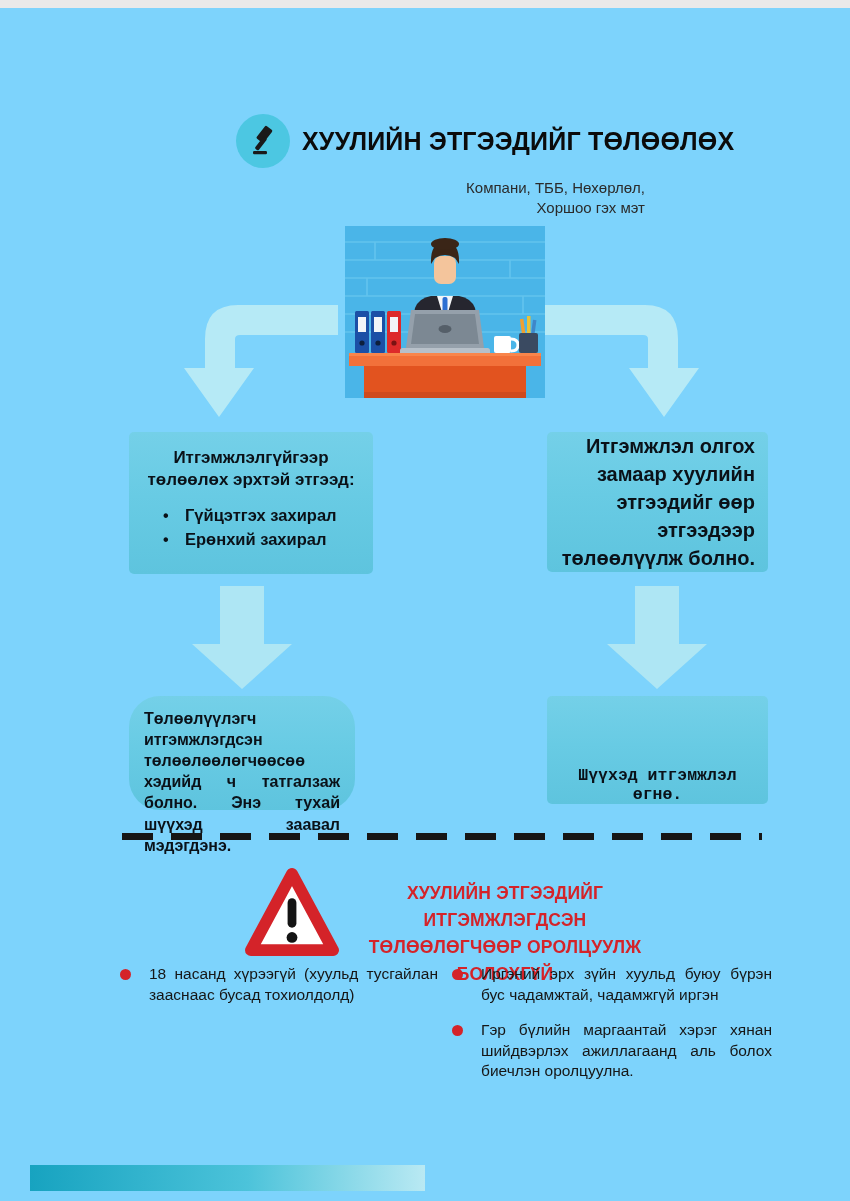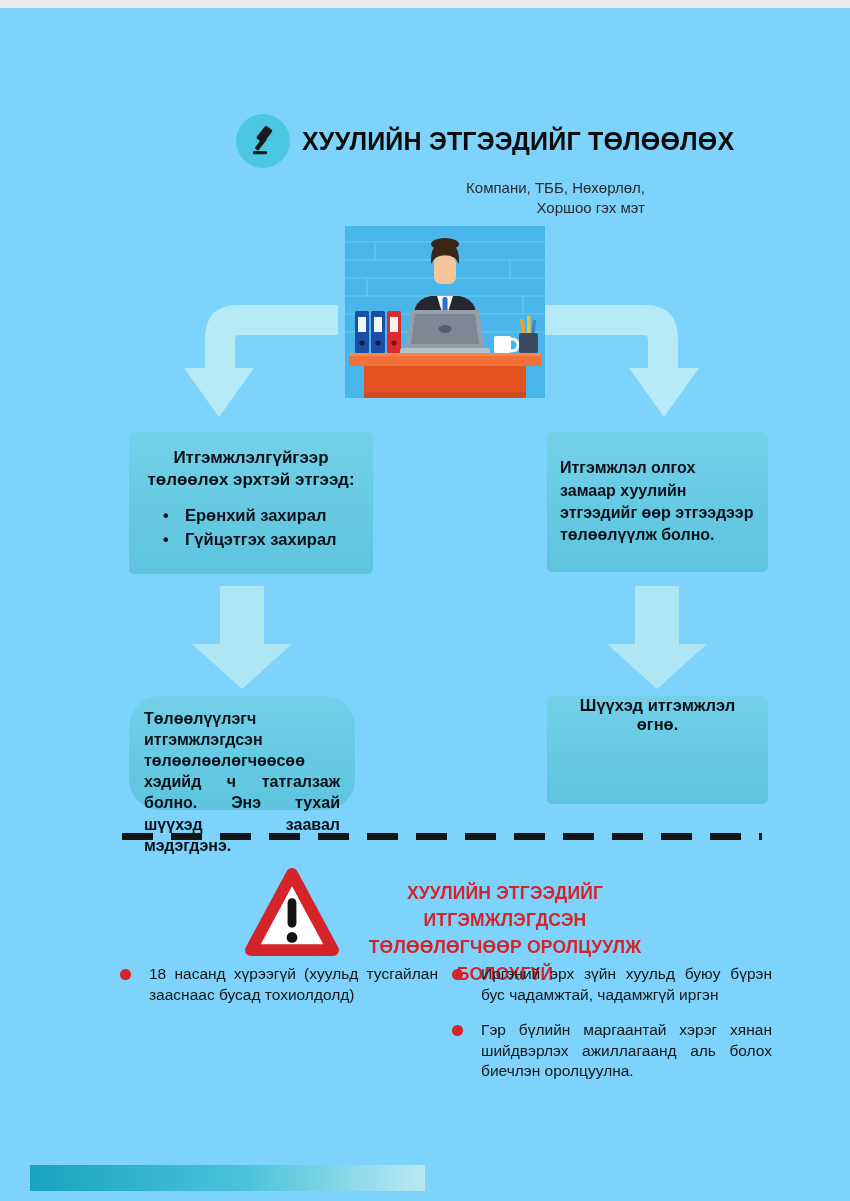--- a/index.html
+++ b/index.html
@@ -29,25 +29,25 @@
   .bluebox{
     position:absolute;background:linear-gradient(180deg,#74d0e8 0%,var(--box-blue,#68cbe4) 45%,#5ec4de 100%);
     border-radius:5px;color:#0a1118;font-weight:700;
   }
   .box-l1{left:129px;top:424px;width:244px;height:142px;padding:15px 16px 0 16px;box-sizing:border-box;}
   .box-l1 .bx-title{text-align:center;font-size:17px;line-height:1.3;}
   .bx-list{margin:13px 0 0 14px;padding:0;list-style:none;font-size:16.5px;line-height:1.45;}
   .bx-list li{position:relative;padding-left:26px;}
   .bx-list li::before{content:"•";position:absolute;left:4px;top:0;font-size:16px;}
   .box-r1{left:547px;top:424px;width:221px;height:140px;display:flex;align-items:center;justify-content:center;
-          text-align:left;font-size:16px;line-height:1.4;padding:0 13px;box-sizing:border-box;}
+          text-align:right;font-size:20px;line-height:1.4;padding:0 13px;box-sizing:border-box;}
   .box-l2{left:129px;top:688px;width:226px;height:114px;padding:12px 15px;box-sizing:border-box;
           font-size:16px;line-height:1.32;text-align:justify;border-radius:31px;}
-  .box-r2{left:547px;top:688px;width:221px;height:108px;display:flex;align-items:flex-start;justify-content:center;
-          text-align:center;font-size:16.5px;padding:0 10px;box-sizing:border-box;}
+  .box-r2{left:547px;top:688px;width:221px;height:108px;display:flex;align-items:flex-end;justify-content:center;
+          text-align:center;font-size:16.5px;padding:0 10px;box-sizing:border-box;font-family:Liberation Mono, monospace;}
   
   .darrow{position:absolute;width:110px;height:105px;}
   .darrow.dl{left:187px;top:578px;}
   .darrow.dr{left:602px;top:578px;}
   
   .dashline{
     position:absolute;left:122px;top:825px;width:640px;height:7px;
     background:repeating-linear-gradient(90deg,var(--dash-black,#161616) 0 31px,transparent 31px 49px);
   }
   
@@ -165,22 +165,22 @@
   </div>
   <div class="arrow-right">
     <svg width="160" height="128" viewBox="0 0 160 128">
       <path d="M160,10 H60 Q27,10 27,44 V73 H6 L41,122 L76,73 H57 V44 Q57,40 62,40 H160 Z" fill="#b6eaf6"></path>
     </svg>
   </div>
 
   <div class="bluebox box-l1">
     <div class="bx-title">Итгэмжлэлгүйгээр төлөөлөх эрхтэй этгээд:</div>
     <ul class="bx-list">
+      <li>Гүйцэтгэх захирал</li>
       <li>Ерөнхий захирал</li>
-      <li>Гүйцэтгэх захирал</li>
     </ul>
   </div>
   <div class="bluebox box-r1">
     <span>Итгэмжлэл олгох замаар хуулийн этгээдийг өөр этгээдээр төлөөлүүлж болно.</span>
   </div>
 
   <div class="darrow dl">
     <svg width="110" height="105" viewBox="0 0 110 105">
       <path d="M33,0 H77 V58 H105 L55,103 L5,58 H33 Z" fill="#aee6f4"></path>
     </svg>

